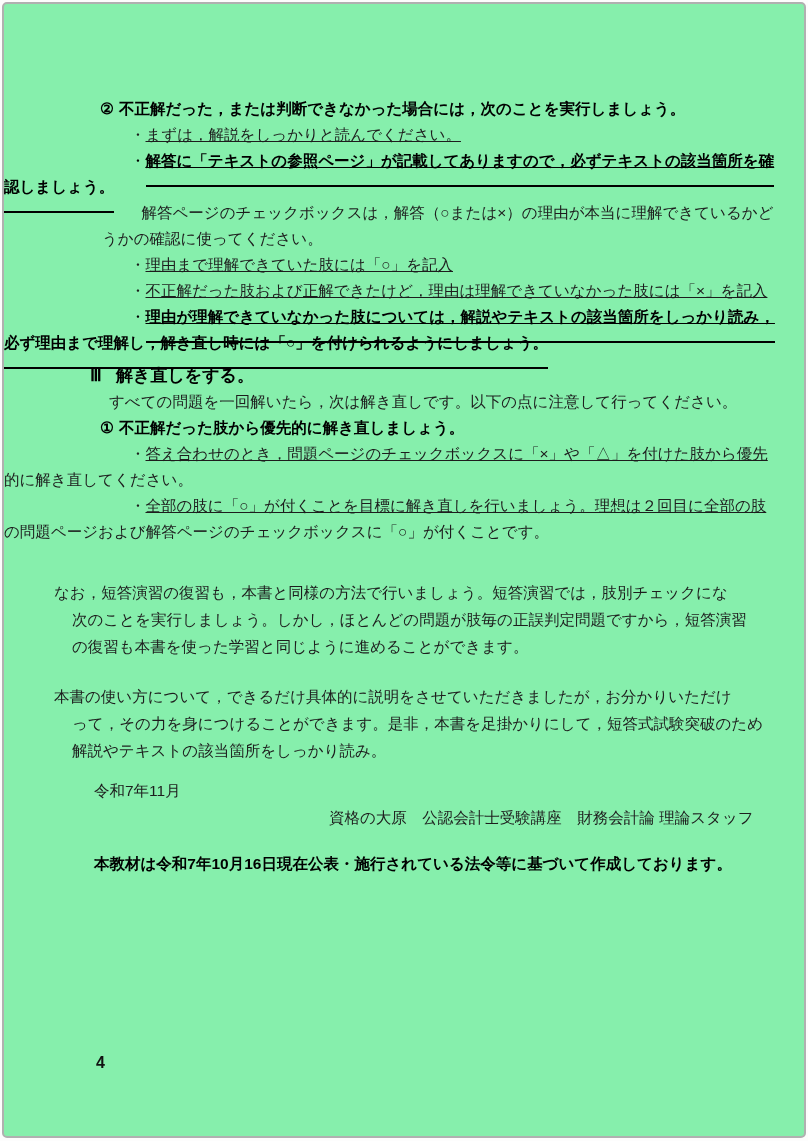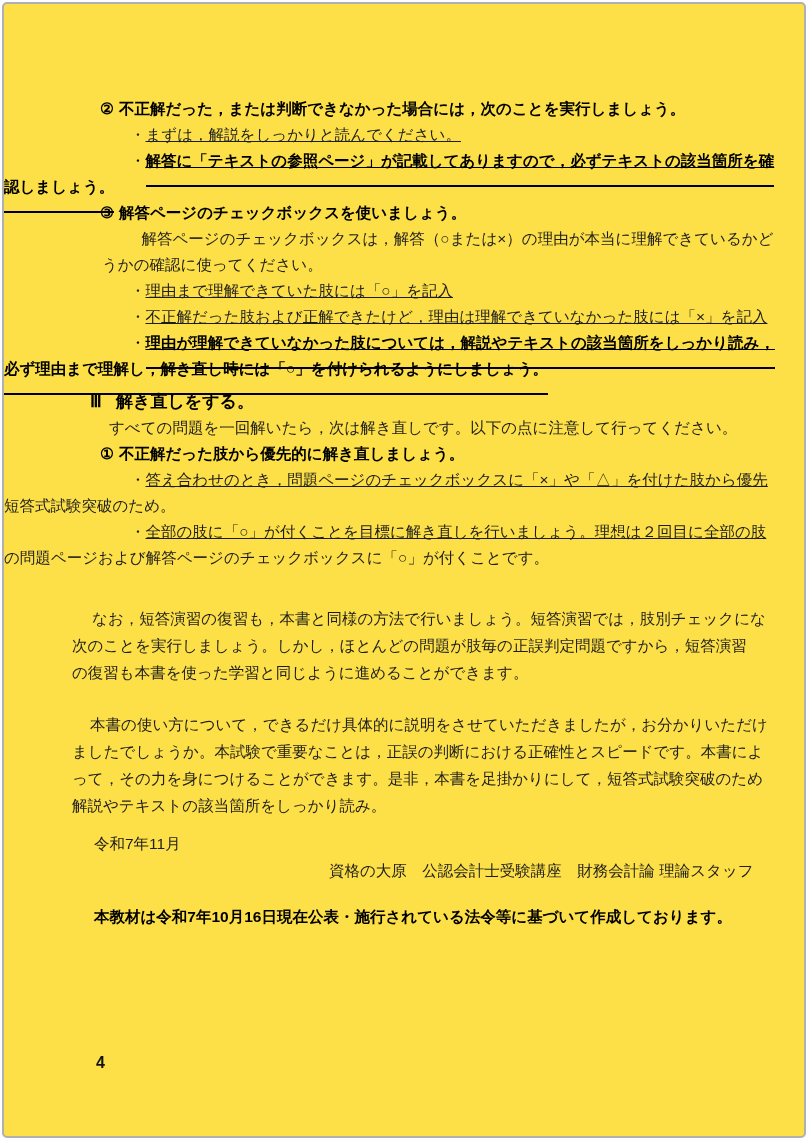--- a/index.html
+++ b/index.html
@@ -1,93 +1,91 @@
 <!DOCTYPE html>
 <html><head>
 <meta charset="utf-8">
 <style>
   html,body { margin:0; padding:0; background:#ffffff; }
   .canvas { position:relative; width:808px; height:1141px; background:#fdfdfd; }
   .page {
     position:absolute; left:2px; top:2px; width:800px; height:1132px;
-    background:#fde047; border:2px solid #b0b0b0; border-radius:5px;
+    background:#86efac; border:2px solid #b0b0b0; border-radius:5px;
     font-family:"Liberation Sans", sans-serif; color:#1d1d1d; overflow:hidden;
   }
   .doc { position:absolute; inset:0; padding-top:92px; font-size:15.5px; line-height:26px; }
   .line { white-space:nowrap; }
   .marker { display:inline-block; min-width:19px; }
   .dot { display:inline-block; min-width:15px; }
   .l-num    { margin-left:96px;  font-weight:bold; color:#000; }
   .l-bullet { margin-left:126px;text-decoration:underline; }
   .l-cont   { }
   .l-p1     { margin-left:107px;text-align:center; }
   .l-pcont  { margin-left:98px;  }
   .l-intro  { margin-left:105px; }
   .bold     { font-weight:bold; color:#000; }
   .u        { border-bottom:2.5px solid #000; padding-bottom:16px; }
   .heading  { margin-left:86px; margin-top:7px; font-weight:bold; color:#000; font-size:17px; }
   .heading .marker { min-width:26px; }
   .closing  { line-height:27px; }
   .para1    { margin-top:34px; }
-  .para2    { margin-top:25px; }
-  .pl-first { margin-left:50px;text-align:center; }
+  .para2    { margin-top:25px;font-family:Liberation Mono, monospace; }
+  .pl-first { margin-left:50px; }
   .pl       { margin-left:68px; }
   .date-line   { margin-top:11px; margin-left:90px; }
   .credit-line { margin-left:325px; }
   .notice-line { margin-top:19px; margin-left:90px; font-weight:bold; color:#000; }
   .page-num { position:absolute; left:92px; top:1050px; font-weight:bold; font-size:16px; color:#111; }
 </style>
 </head>
 <body>
 
 <div class="canvas">
   <div class="page">
     <div class="doc">
 
       <div class="line l-num"><span class="marker">②</span><span>不正解だった，または判断できなかった場合には，次のことを実行しましょう。</span></div>
 
       <div class="line l-bullet"><span class="dot">・</span><span>まずは，解説をしっかりと読んでください。</span></div>
 
       <div class="line l-bullet bold"><span class="dot" style="font-weight:normal">・</span><span class="u">解答に「テキストの参照ページ」が記載してありますので，必ずテキストの該当箇所を確</span></div>
       <div class="line l-cont bold"><span class="u">認しましょう。</span></div>
 
-      <div class="line l-num"><span class="marker">③</span><span>解答ページのチェックボックスを使いましょう。</span></div>
 
       <div class="line l-p1">解答ページのチェックボックスは，解答（○または×）の理由が本当に理解できているかど</div>
       <div class="line l-pcont">うかの確認に使ってください。</div>
 
       <div class="line l-bullet"><span class="dot">・</span><span>理由まで理解できていた肢には「○」を記入</span></div>
 
       <div class="line l-bullet"><span class="dot">・</span><span>不正解だった肢および正解できたけど，理由は理解できていなかった肢には「×」を記入</span></div>
 
       <div class="line l-bullet bold"><span class="dot" style="font-weight:normal">・</span><span class="u">理由が理解できていなかった肢については，解説やテキストの該当箇所をしっかり読み，</span></div>
       <div class="line l-cont bold"><span class="u">必ず理由まで理解し，解き直し時には「○」を付けられるようにしましょう。</span></div>
 
       <div class="line heading"><span class="marker">Ⅲ</span><span>解き直しをする。</span></div>
 
       <div class="line l-intro">すべての問題を一回解いたら，次は解き直しです。以下の点に注意して行ってください。</div>
 
       <div class="line l-num"><span class="marker">①</span><span>不正解だった肢から優先的に解き直しましょう。</span></div>
 
       <div class="line l-bullet"><span class="dot">・</span><span>答え合わせのとき，問題ページのチェックボックスに「×」や「△」を付けた肢から優先</span></div>
-      <div class="line l-cont">短答式試験突破のため。</div>
+      <div class="line l-cont">的に解き直してください。</div>
 
 
       <div class="line l-bullet"><span class="dot">・</span><span>全部の肢に「○」が付くことを目標に解き直しを行いましょう。理想は２回目に全部の肢</span></div>
       <div class="line l-cont">の問題ページおよび解答ページのチェックボックスに「○」が付くことです。</div>
 
       <div class="closing">
         <div class="para1">
           <div class="line pl-first">なお，短答演習の復習も，本書と同様の方法で行いましょう。短答演習では，肢別チェックにな</div>
           <div class="line pl">次のことを実行しましょう。しかし，ほとんどの問題が肢毎の正誤判定問題ですから，短答演習</div>
           <div class="line pl">の復習も本書を使った学習と同じように進めることができます。</div>
         </div>
         <div class="para2">
           <div class="line pl-first">本書の使い方について，できるだけ具体的に説明をさせていただきましたが，お分かりいただけ</div>
-          <div class="line pl">ましたでしょうか。本試験で重要なことは，正誤の判断における正確性とスピードです。本書によ</div>
           <div class="line pl">って，その力を身につけることができます。是非，本書を足掛かりにして，短答式試験突破のため</div>
           <div class="line pl">解説やテキストの該当箇所をしっかり読み。</div>
         </div>
         <div class="line date-line">令和7年11月</div>
         <div class="line credit-line">資格の大原　公認会計士受験講座　財務会計論 理論スタッフ</div>
         <div class="line notice-line">本教材は令和7年10月16日現在公表・施行されている法令等に基づいて作成しております。</div>
       </div>
 
     </div>
 

